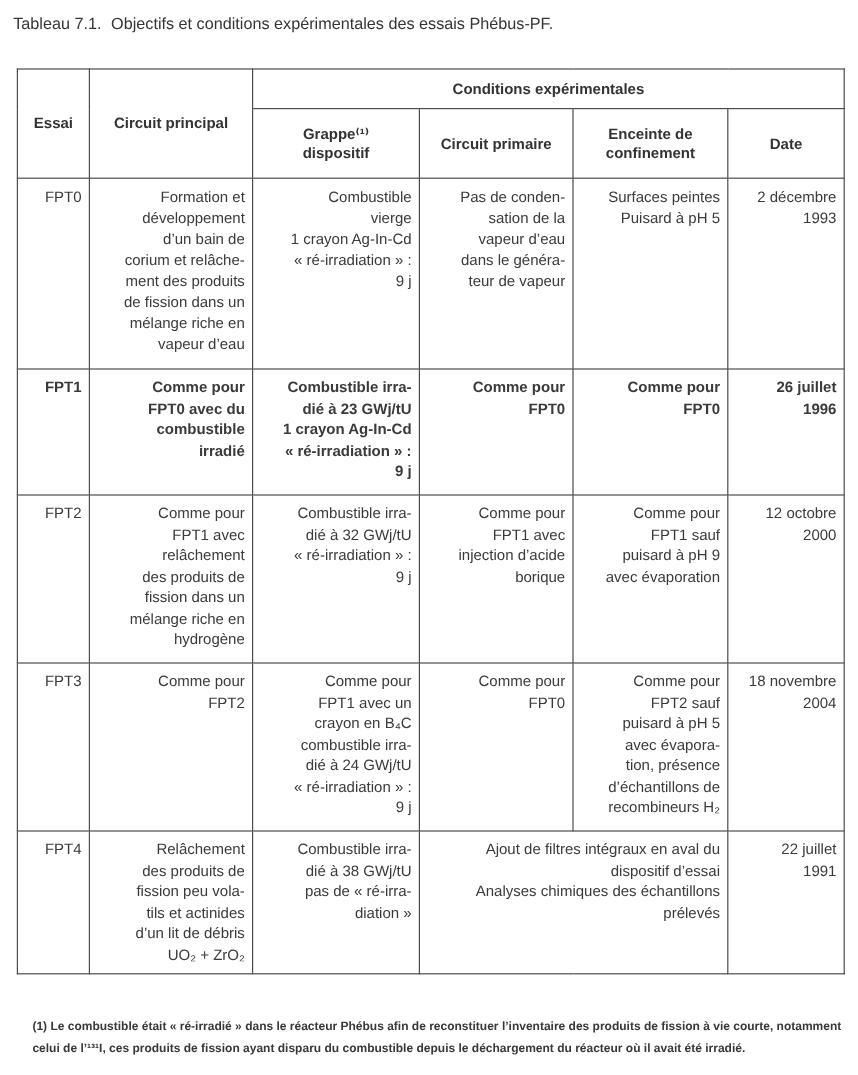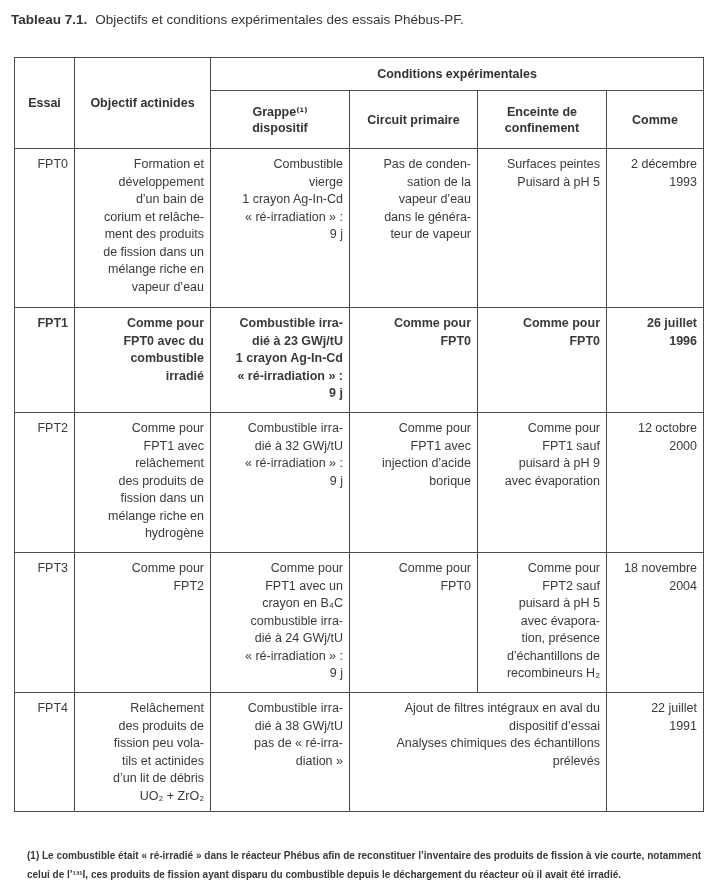--- a/index.html
+++ b/index.html
@@ -18,21 +18,21 @@
   }
   .doc-title {
     position: absolute;
     top: 12px;
     left: 11px;
     font-size: 13.5px;
     color: #353535;
     white-space: nowrap;
   }
   .doc-title .t-num {
-    font-weight: bold;
+    font-weight: normal;
     margin-right: 8px;
   }
   table.exp-table {
     position: absolute;
     top: 57px;
     left: 14px;
     border-collapse: collapse;
     table-layout: fixed;
     width: 689px;
   }
@@ -92,30 +92,30 @@
       <col style="width:60px">
       <col style="width:136px">
       <col style="width:139px">
       <col style="width:128px">
       <col style="width:129px">
       <col style="width:97px">
     </colgroup>
     <thead>
       <tr class="hrow1">
         <th rowspan="2">Essai</th>
-        <th rowspan="2">Objectif actinides</th>
+        <th rowspan="2">Circuit principal</th>
         <th colspan="4">Conditions expérimentales</th>
       </tr>
       <tr class="hrow2">
         <th>Grappe⁽¹⁾
 dispositif</th>
         <th>Circuit primaire</th>
         <th>Enceinte de
 confinement</th>
-        <th>Comme</th>
+        <th>Date</th>
       </tr>
     </thead>
     <tbody>
       <tr class="r0">
         <td>FPT0</td>
         <td>Formation et
 développement
 d’un bain de
 corium et relâche-
 ment des produits

